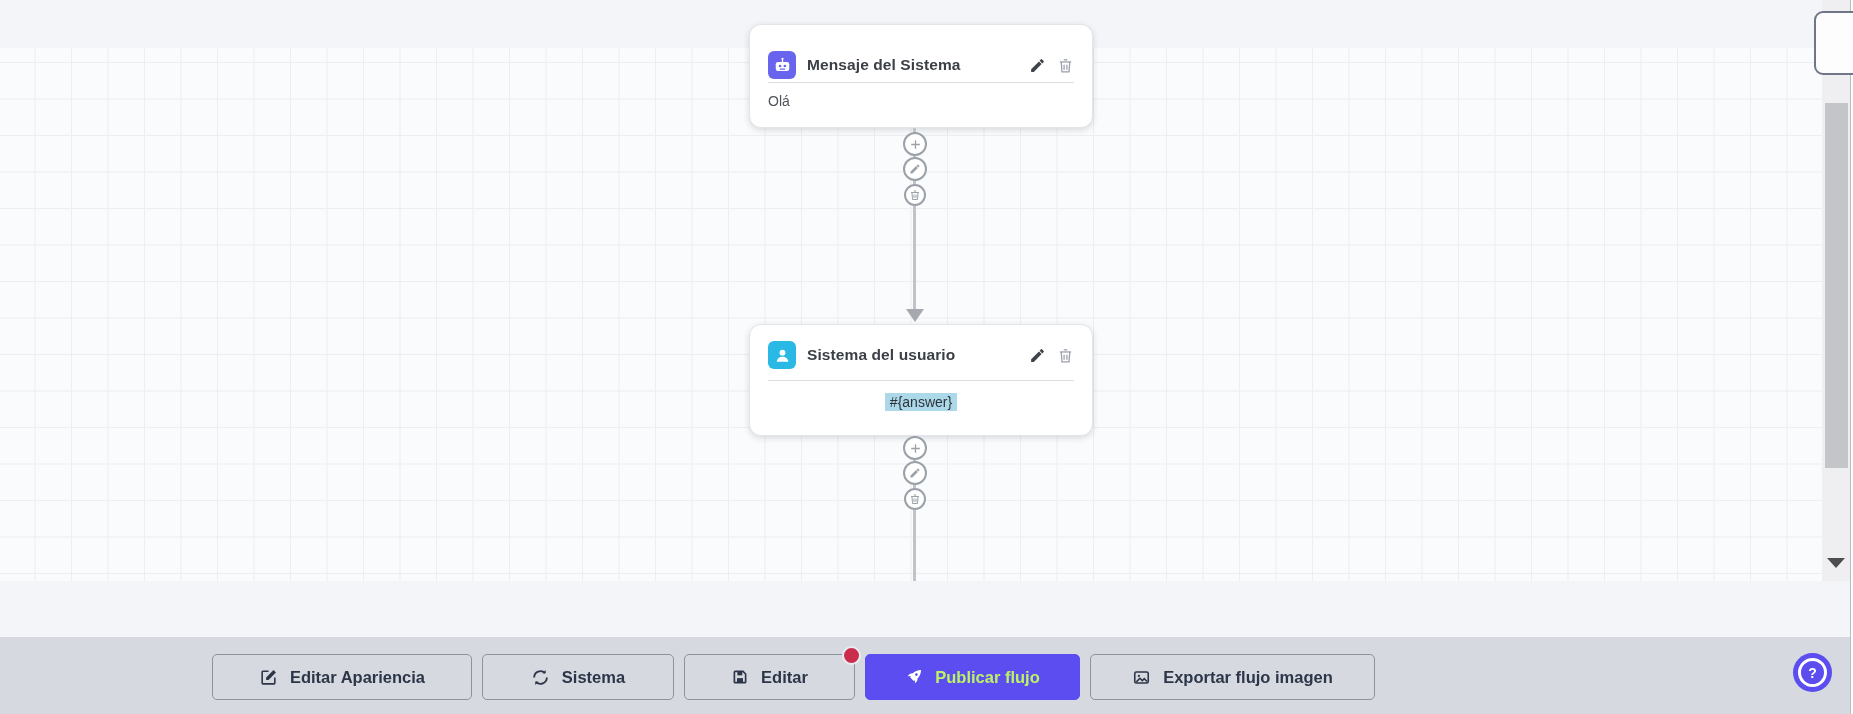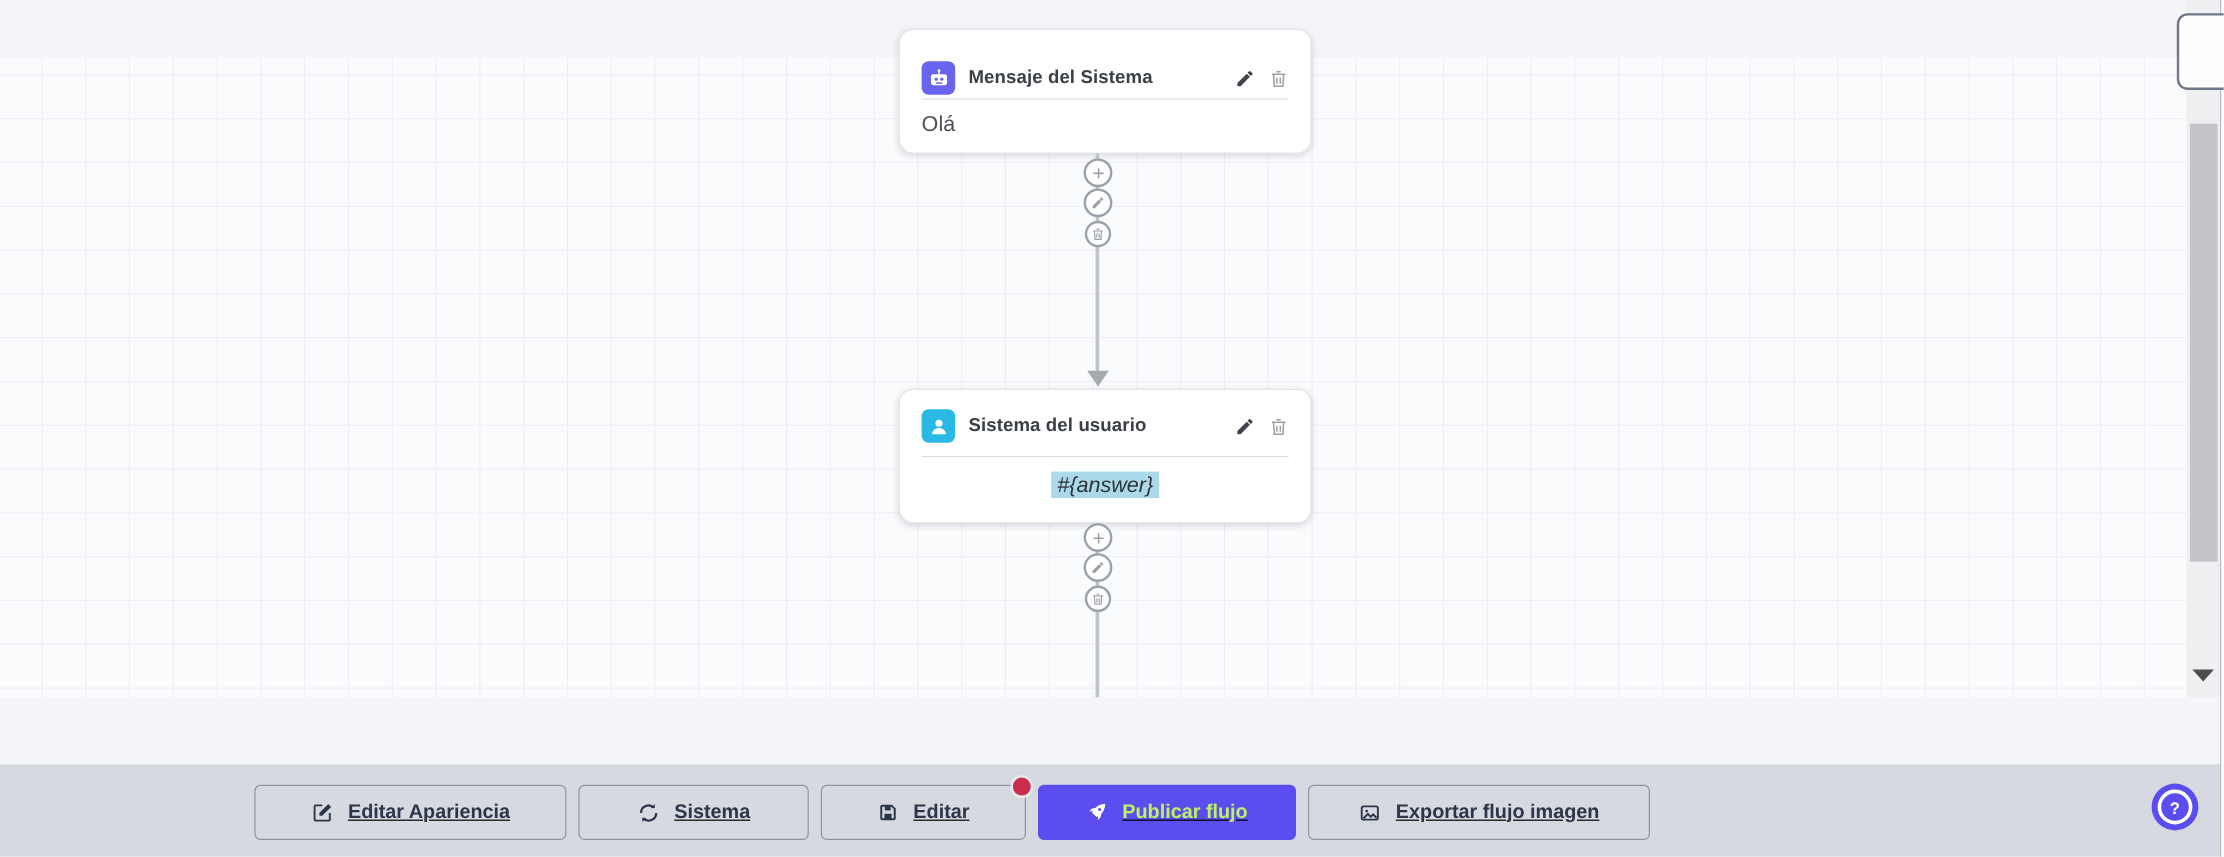--- a/index.html
+++ b/index.html
@@ -20,44 +20,44 @@
   .nicon{width:28px;height:28px;border-radius:6px;display:flex;align-items:center;justify-content:center;flex:none;}
   .nicon.robot{background:var(--robot,#6964ee);}
   .nicon.user{background:var(--user,#29b9e4);}
   .ntitle{font-size:15.5px;font-weight:700;color:#3b4046;margin-left:11px;flex:1;letter-spacing:.1px;}
   .hact{width:18px;height:18px;margin-left:10px;cursor:pointer;display:flex;align-items:center;justify-content:center;}
   .hact.pencil{color:#3f444c;}
   .hact.trash{color:#9aa0a8;}
   .divider{height:1px;background:#dcdde1;margin:0 18px;}
   .card1 .divider{margin-top:3px;}
   .card2 .divider{margin-top:11px;}
-  .ncontent{font-size:18px;color:#4e5359;padding:10px 18px 0;}
+  .ncontent{font-size:14px;color:#4e5359;padding:10px 18px 0;}
   .card2 .ncontent{text-align:center;padding-top:13px;}
-  .hl{background:var(--highlight,#abd9ea);font-style:italic;color:#2e3338;padding:1px 5px;}
+  .hl{background:var(--highlight,#abd9ea);color:#2e3338;padding:1px 5px;}
 
   
   .cline{position:absolute;width:3px;background:#c0c3c8;left:913px;}
   .cline.l1{top:80px;height:182px;}
   .cline.l2{top:388px;height:178px;}
   .ahead{position:absolute;width:0;height:0;border-left:9px solid transparent;border-right:9px solid transparent;
     border-top:13px solid #a6aab0;left:905.5px;}
   .ahead.a1{top:261px;}
   .ahead.a2{top:565px;}
   .cbtn{position:absolute;left:903px;width:24px;height:24px;border-radius:50%;background:#fff;
     border:2px solid #9aa1a9;box-sizing:border-box;color:#9aa1a9;display:flex;align-items:center;justify-content:center;cursor:pointer;}
   .cbtn.small{width:22px;height:22px;left:904px;}
   .set1.b-add{top:84px;} .set1.b-edit{top:109px;} .set1.b-del{top:136px;}
   .set2.b-add{top:388px;} .set2.b-edit{top:413px;} .set2.b-del{top:440px;}
 
   .nextnode-edge{position:absolute;left:850px;top:578px;width:130px;height:2px;background:#eabec4;}
 
   
   .band{position:absolute;left:0;top:581px;width:1853px;height:56px;background:#f4f5f9;}
   .toolbar{position:absolute;left:0;top:637px;width:1853px;height:77px;background:#d6d9e0;}
-  .tb-row{position:absolute;left:212px;top:17px;display:flex;gap:10px;text-decoration:underline;}
+  .tb-row{position:absolute;left:212px;top:17px;display:flex;gap:10px;}
   .tb{position:relative;height:46px;border:1px solid #8d939e;border-radius:5px;background:transparent;
     display:flex;align-items:center;justify-content:center;gap:12px;cursor:pointer;
     font-family:inherit;font-size:16.5px;font-weight:700;color:#2c3648;box-sizing:border-box;padding:0;}
   .tb .ic{display:flex;align-items:center;justify-content:center;color:#2c3648;}
   .tb.primary{background:var(--accent,#5b4df0);border-color:var(--accent,#5b4df0);color:#bef264;}
   .tb.primary .ic{color:#fff;}
   .badge-dot{position:absolute;top:-9px;right:-7px;width:19px;height:19px;border-radius:50%;
     background:var(--badge,#cb2d4c);border:2.5px solid #e9ebf0;box-sizing:border-box;}
 
   

